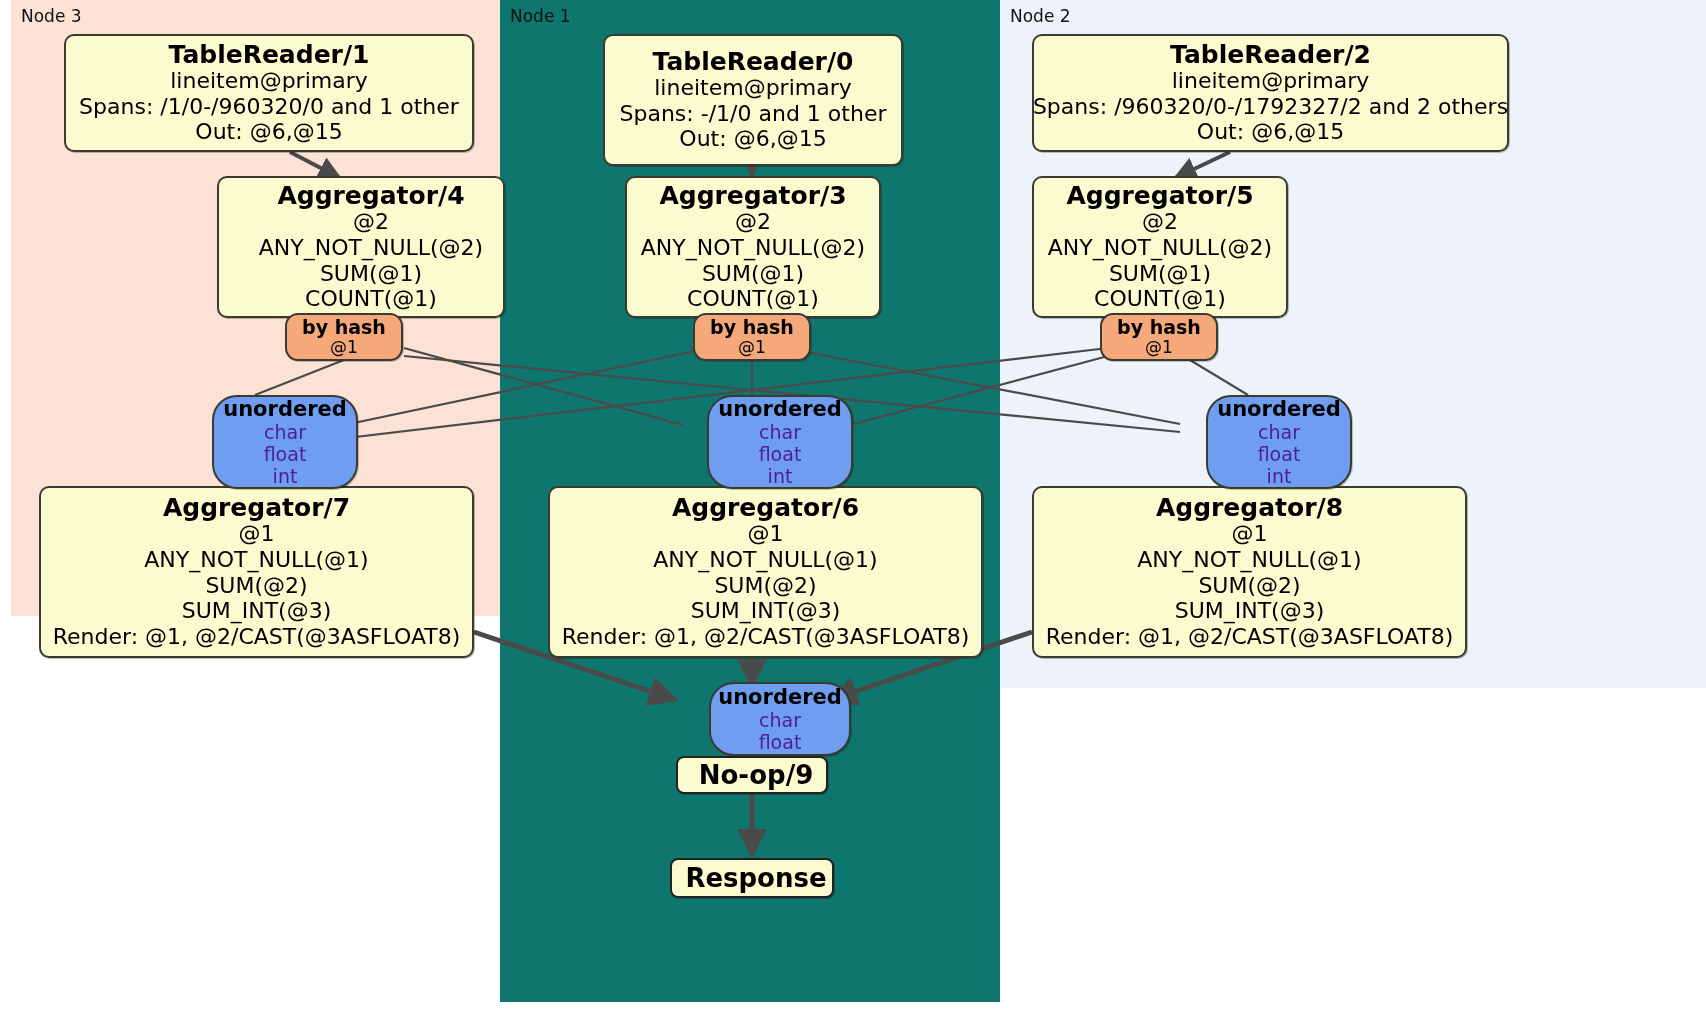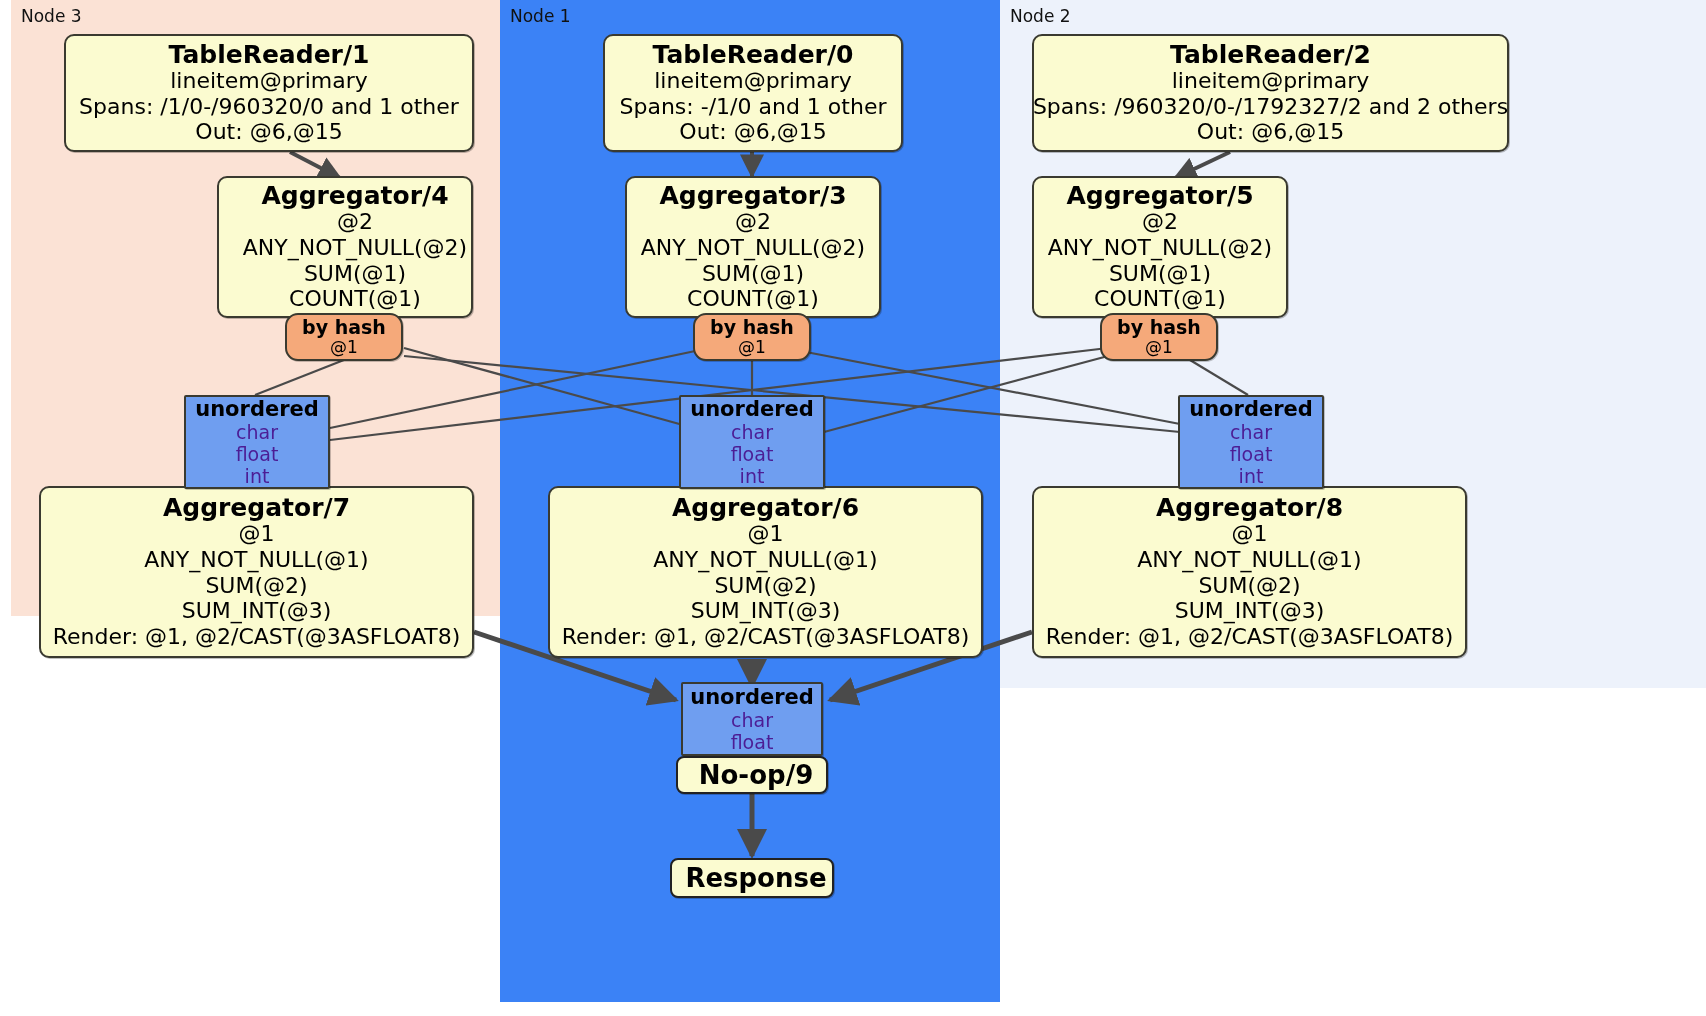--- a/index.html
+++ b/index.html
@@ -25,39 +25,39 @@
   .proc{background:#fbfbd0;border:2px solid #3a3a30;border-radius:10px;
         box-shadow:1px 1px 0 rgba(0,0,0,.25);}
   .proc .title{font-weight:bold;font-size:25px;color:#000;line-height:1.08;}
   .proc .ln{font-size:22px;color:#000;line-height:1.18;white-space:nowrap;}
 
   .router{background:#f5a97a;border:2px solid #3a3a30;border-radius:13px;
           box-shadow:1px 1px 0 rgba(0,0,0,.22);z-index:6;}
   .router .rt{font-weight:bold;font-size:19px;color:#000;line-height:1.1;}
   .router .rl{font-size:17px;color:#000;line-height:1.15;}
 
-  .sync{background:#6f9ef0;border:2px solid #3a3a30;border-radius:2px;
-        box-shadow:1px 1px 0 rgba(0,0,0,.22);z-index:5;}
+  .sync{background:#6f9ef0;border:2px solid #3a3a30;border-radius:25px;
+        box-shadow:1px 1px 0 rgba(0,0,0,.22);z-index:5;margin-left:28px;}
   .sync .st{font-weight:bold;font-size:21px;color:#000;line-height:1.15;}
   .sync .sl{font-size:19px;color:#4c1d95;line-height:1.16;}
 
   .small-proc{background:#fbfbd0;border:2px solid #222;border-radius:8px;
               box-shadow:1px 1px 0 rgba(0,0,0,.25);z-index:7;padding-left:8px;}
   .small-proc .title{font-weight:bold;font-size:26px;color:#000;}
 </style>
 </head>
 <body>
 
 <div id="canvas">
 
   <div class="panel" style="left:11px;top:0px;width:500px;height:616px;background:#fbe2d5;">
     <div class="panel-label">Node 3</div>
   </div>
 
-  <div class="panel" style="left:500px;top:0px;width:500px;height:1002px;background:#3b82f6;">
+  <div class="panel" style="left:500px;top:0px;width:500px;height:1002px;background:#0f766e;">
     <div class="panel-label">Node 1</div>
   </div>
 
   <div class="panel" style="left:1000px;top:0px;width:706px;height:688px;background:#edf2fb;">
     <div class="panel-label">Node 2</div>
   </div>
 
   <svg id="edges" viewBox="0 0 1706 1016">
     <defs>
       <marker id="arrow" viewBox="0 0 10 10" refX="9" refY="5" markerWidth="6" markerHeight="6" orient="auto-start-reverse">
@@ -91,21 +91,21 @@
     <path d="M 752 792 L 752 856" stroke="#4a4a4a" stroke-width="5" fill="none" marker-end="url(#arrow)"></path>
   </svg>
 
   <div class="box proc" style="left:64px;top:34px;width:410px;height:118px;">
     <div class="title">TableReader/1</div>
     <div class="ln">lineitem@primary</div>
     <div class="ln">Spans: /1/0-/960320/0 and 1 other</div>
     <div class="ln">Out: @6,@15</div>
   </div>
 
-  <div class="box proc" style="left:217px;top:176px;width:256px;height:142px;padding-left:20px;">
+  <div class="box proc" style="left:217px;top:176px;width:288px;height:142px;padding-left:20px;">
     <div class="title">Aggregator/4</div>
     <div class="ln">@2</div>
     <div class="ln">ANY_NOT_NULL(@2)</div>
     <div class="ln">SUM(@1)</div>
     <div class="ln">COUNT(@1)</div>
   </div>
 
   <div class="box router" style="left:285px;top:313px;width:118px;height:48px;">
     <div class="rt">by hash</div>
     <div class="rl">@1</div>
@@ -120,21 +120,21 @@
 
   <div class="box proc" style="left:39px;top:486px;width:435px;height:172px;">
     <div class="title">Aggregator/7</div>
     <div class="ln">@1</div>
     <div class="ln">ANY_NOT_NULL(@1)</div>
     <div class="ln">SUM(@2)</div>
     <div class="ln">SUM_INT(@3)</div>
     <div class="ln">Render: @1, @2/CAST(@3ASFLOAT8)</div>
   </div>
 
-  <div class="box proc" style="left:603px;top:34px;width:300px;height:118px;">
+  <div class="box proc" style="left:603px;top:34px;width:300px;height:132px;">
     <div class="title">TableReader/0</div>
     <div class="ln">lineitem@primary</div>
     <div class="ln">Spans: -/1/0 and 1 other</div>
     <div class="ln">Out: @6,@15</div>
   </div>
 
   <div class="box proc" style="left:625px;top:176px;width:256px;height:142px;">
     <div class="title">Aggregator/3</div>
     <div class="ln">@2</div>
     <div class="ln">ANY_NOT_NULL(@2)</div>

